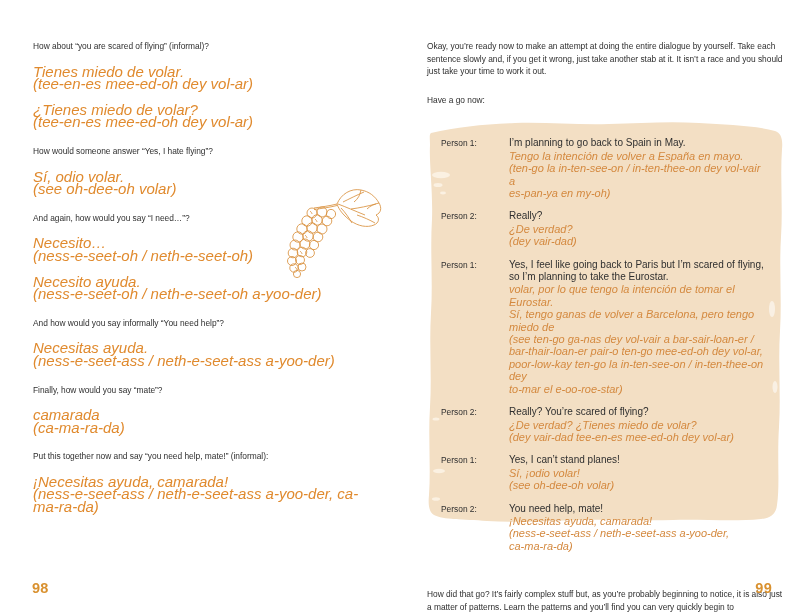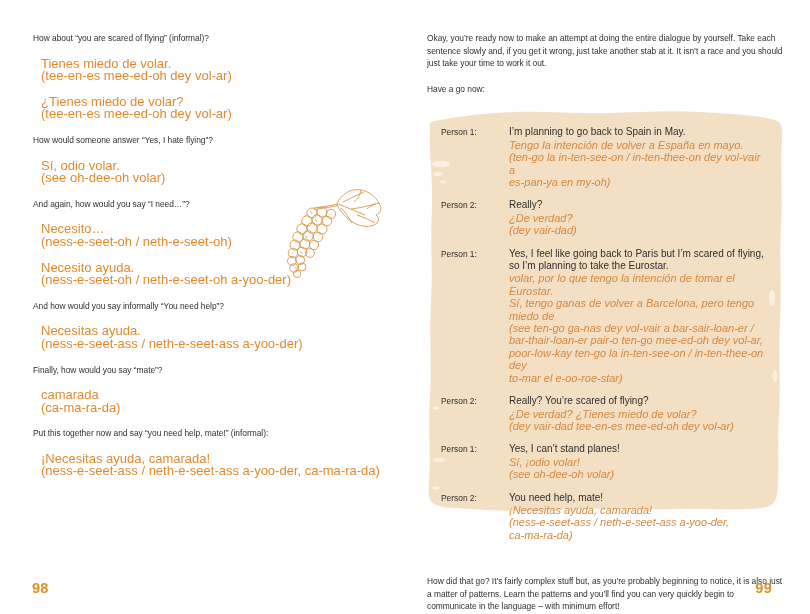--- a/index.html
+++ b/index.html
@@ -24,30 +24,31 @@
     position: relative;
     height: 614px;
     box-sizing: border-box;
   }
   .page-left  { width: 405px; padding: 24px 22px 0 33px; }
   .page-right { width: 405px; padding: 24px 25px 12px 22px; }
 
   p.body {
     font-size: 8.4px;
     line-height: 12.6px;
-    margin: 8px 0 13px 0;
+    margin: 16px 0 13px 0;
     color: #2f2f2f;
     letter-spacing: -0.02px;
   }
 
   .target {
-    margin: 0 0 13px 8px;
-    font-size: 13px;
+    margin: 0 0 13px 0;
+    font-size: 15px;
     line-height: 12.6px;
     color: #E08A2E;
+    font-style: italic;
   }
   .target .phrase { display: block; }
   .target .phon   { display: block; }
 
   
   .grape-art {
     position: absolute;
     left: 281px;
     top: 182px;
     width: 108px;

